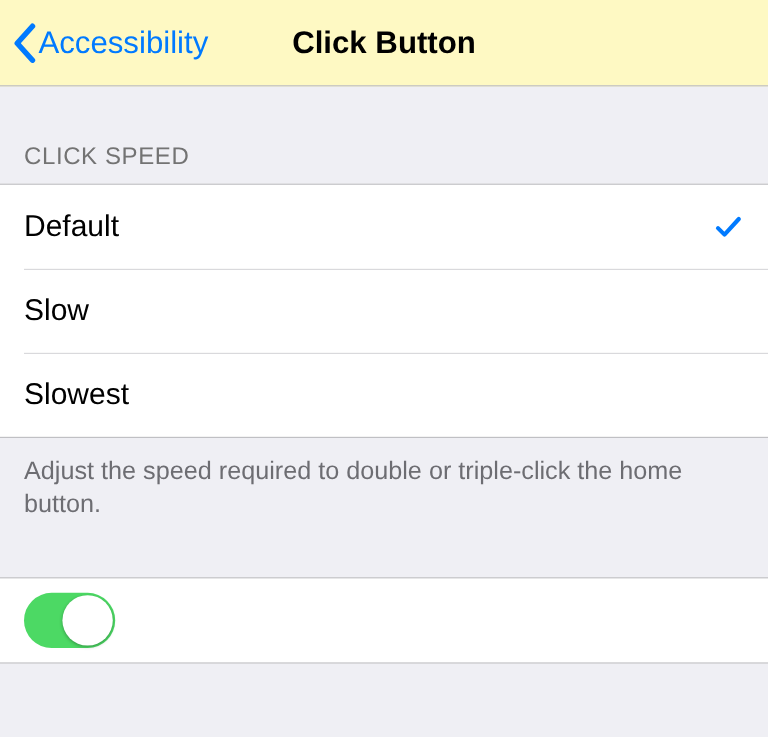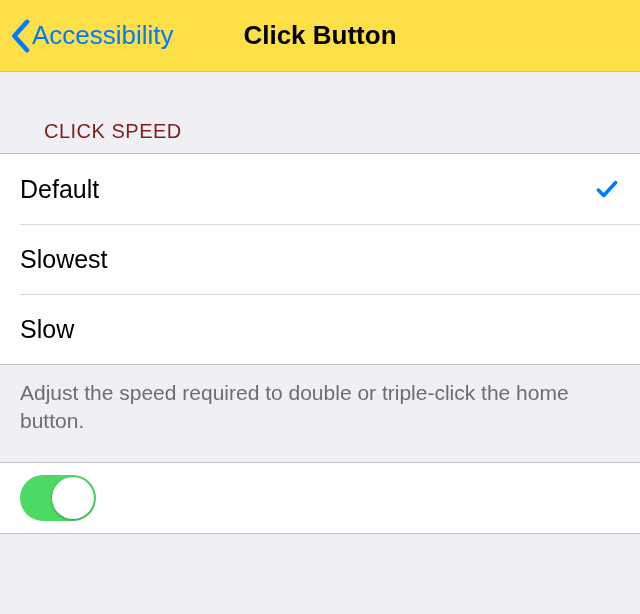--- a/index.html
+++ b/index.html
@@ -4,21 +4,21 @@
   <style>
     * { margin: 0; padding: 0; box-sizing: border-box; }
     body {
       width: 640px;
       height: 614px;
       background: #efeff4;
       font-family: -apple-system, "Helvetica Neue", Helvetica, Arial, sans-serif;
       overflow: hidden;
     }
     .nav-bar {
-      background: #fde047;
+      background: #fef9c3;
       height: 72px;
       border-bottom: 1px solid #c0c0c4;
       position: relative;
       display: flex;
       align-items: center;
     }
     .back-button {
       display: flex;
       align-items: center;
       color: #007aff;
@@ -39,23 +39,22 @@
       text-align: center;
       font-size: 26px;
       font-weight: 600;
       color: #000;
       pointer-events: none;
     }
     .section-header {
       padding: 48px 20px 10px 20px;
       font-size: 20px;
       letter-spacing: 0.5px;
-      color: #7f1d1d;
+      color: #737373;
       text-transform: uppercase;
-      margin-left: 24px;
     }
     .list-group {
       background: #fff;
       border-top: 1px solid #c0c0c4;
       border-bottom: 1px solid #c0c0c4;
     }
     .list-row {
       display: flex;
       align-items: center;
       justify-content: space-between;
@@ -76,21 +75,21 @@
     }
     .row-label {
       font-size: 25px;
       color: #000;
     }
     .checkmark {
       color: #007aff;
       flex-shrink: 0;
     }
     .section-footer {
-      padding: 14px 20px 26px 20px;
+      padding: 14px 20px 45px 20px;
       font-size: 21px;
       line-height: 1.35;
       color: #6d6d72;
     }
     .toggle {
       position: relative;
       width: 76px;
       height: 46px;
       background: #4cd964;
       border-radius: 23px;
@@ -124,24 +123,24 @@
 <div class="section-header">Click Speed</div>
 
 <div class="list-group">
   <div class="list-row">
     <span class="row-label">Default</span>
     <svg class="checkmark" width="26" height="26" viewBox="0 0 24 24">
       <polyline points="4,13 9,18 20,6" fill="none" stroke="#007aff" stroke-width="3.2" stroke-linecap="round" stroke-linejoin="round"></polyline>
     </svg>
   </div>
   <div class="list-row">
-    <span class="row-label">Slowest</span>
+    <span class="row-label">Slow</span>
   </div>
   <div class="list-row">
-    <span class="row-label">Slow</span>
+    <span class="row-label">Slowest</span>
   </div>
 </div>
 
 <div class="section-footer">Adjust the speed required to double or triple-click the home button.</div>
 
 <div class="list-group">
   <div class="list-row">
     <div class="toggle">
       <div class="toggle-knob"></div>
     </div>

